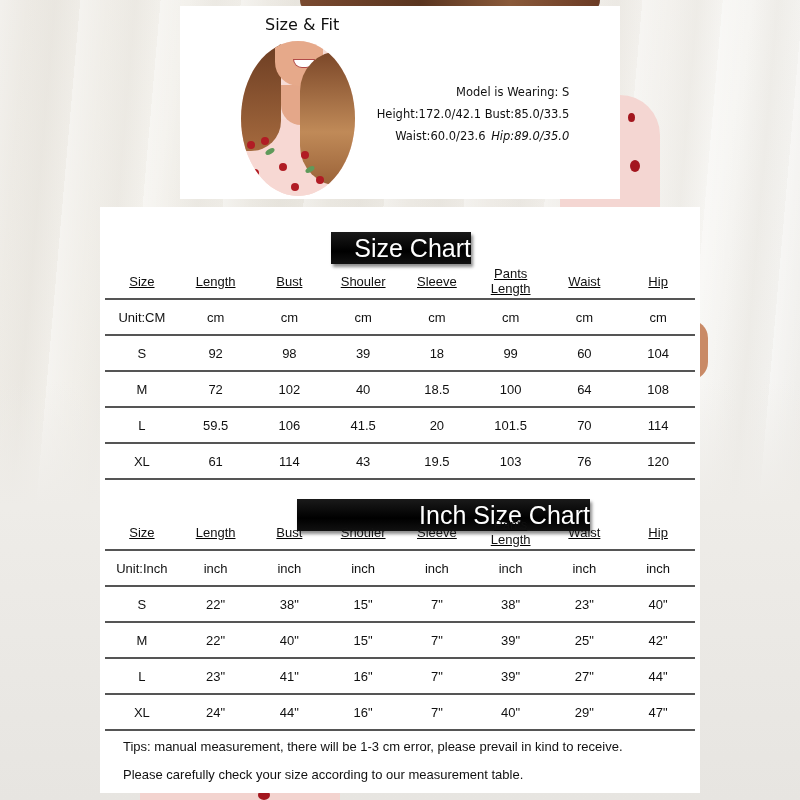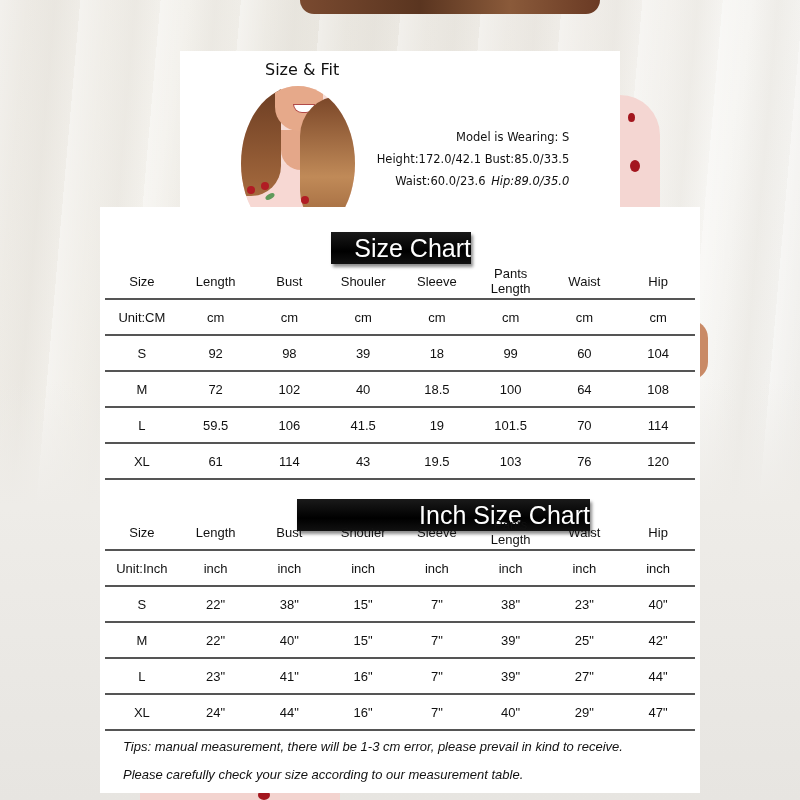--- a/index.html
+++ b/index.html
@@ -33,21 +33,20 @@
   .bg-model-bottom {
     position: absolute; left: 140px; top: 790px; width: 200px; height: 10px;
     background: #f3d3cf;
   }
   .cherry { position: absolute; width: 10px; height: 12px; background: #a3161e; border-radius: 50%; }
 
   
   .fit-card {
     position: absolute; left: 180px; top: 6px; width: 440px; height: 193px;
     background: #ffffff;
-    margin-top: 45px;
   }
   .fit-title {
     position: absolute; left: 85px; top: 9px; font-size: 16px; color: #111;
     font-family: "DejaVu Sans", sans-serif;
   }
   .fit-photo {
     position: absolute; left: 61px; top: 35px; width: 114px; height: 155px;
     border-radius: 50%; overflow: hidden;
     background: #f6dcd6;
   }
@@ -76,25 +75,25 @@
     color: #fff; font-size: 25px; text-align: right;
     box-shadow: 2px 3px 3px rgba(0,0,0,0.45);
   }
   .banner-cm { left: 231px; top: 25px; width: 140px; }
   .banner-in { left: 197px; top: 292px; width: 247px; padding-left: 46px; }
 
   .tbl { position: absolute; left: 5px; width: 590px; }
   .tbl-cm { top: 57px; }
   .tbl-in { top: 308px; }
   .row { display: flex; align-items: center; border-bottom: 2px solid #555; height: 34px; }
-  .row.hdr { height: 34px; }
+  .row.hdr { height: 34px; text-decoration: underline; }
   .cell { width: 73.75px; text-align: center; font-size: 13px; color: #111; line-height: 15px; }
   .row.body .cell { font-size: 13px; }
 
-  .tips { position: absolute; left: 23px; font-size: 13px; color: #111; white-space: nowrap; font-style: italic; }
+  .tips { position: absolute; left: 23px; font-size: 13px; color: #111; white-space: nowrap; }
   .tip1 { top: 532px; }
   .tip2 { top: 560px; }
 </style>
 </head>
 <body>
 
 <div class="bg-curtain"></div>
 <div class="bg-bed"></div>
 <div class="bg-model-hair"></div>
 <div class="bg-model-shirt">
@@ -180,21 +179,21 @@
       <div class="cell">18.5</div>
       <div class="cell">100</div>
       <div class="cell">64</div>
       <div class="cell">108</div>
     </div>
     <div class="row body">
       <div class="cell">L</div>
       <div class="cell">59.5</div>
       <div class="cell">106</div>
       <div class="cell">41.5</div>
-      <div class="cell">19</div>
+      <div class="cell">20</div>
       <div class="cell">101.5</div>
       <div class="cell">70</div>
       <div class="cell">114</div>
     </div>
     <div class="row body">
       <div class="cell">XL</div>
       <div class="cell">61</div>
       <div class="cell">114</div>
       <div class="cell">43</div>
       <div class="cell">19.5</div>

